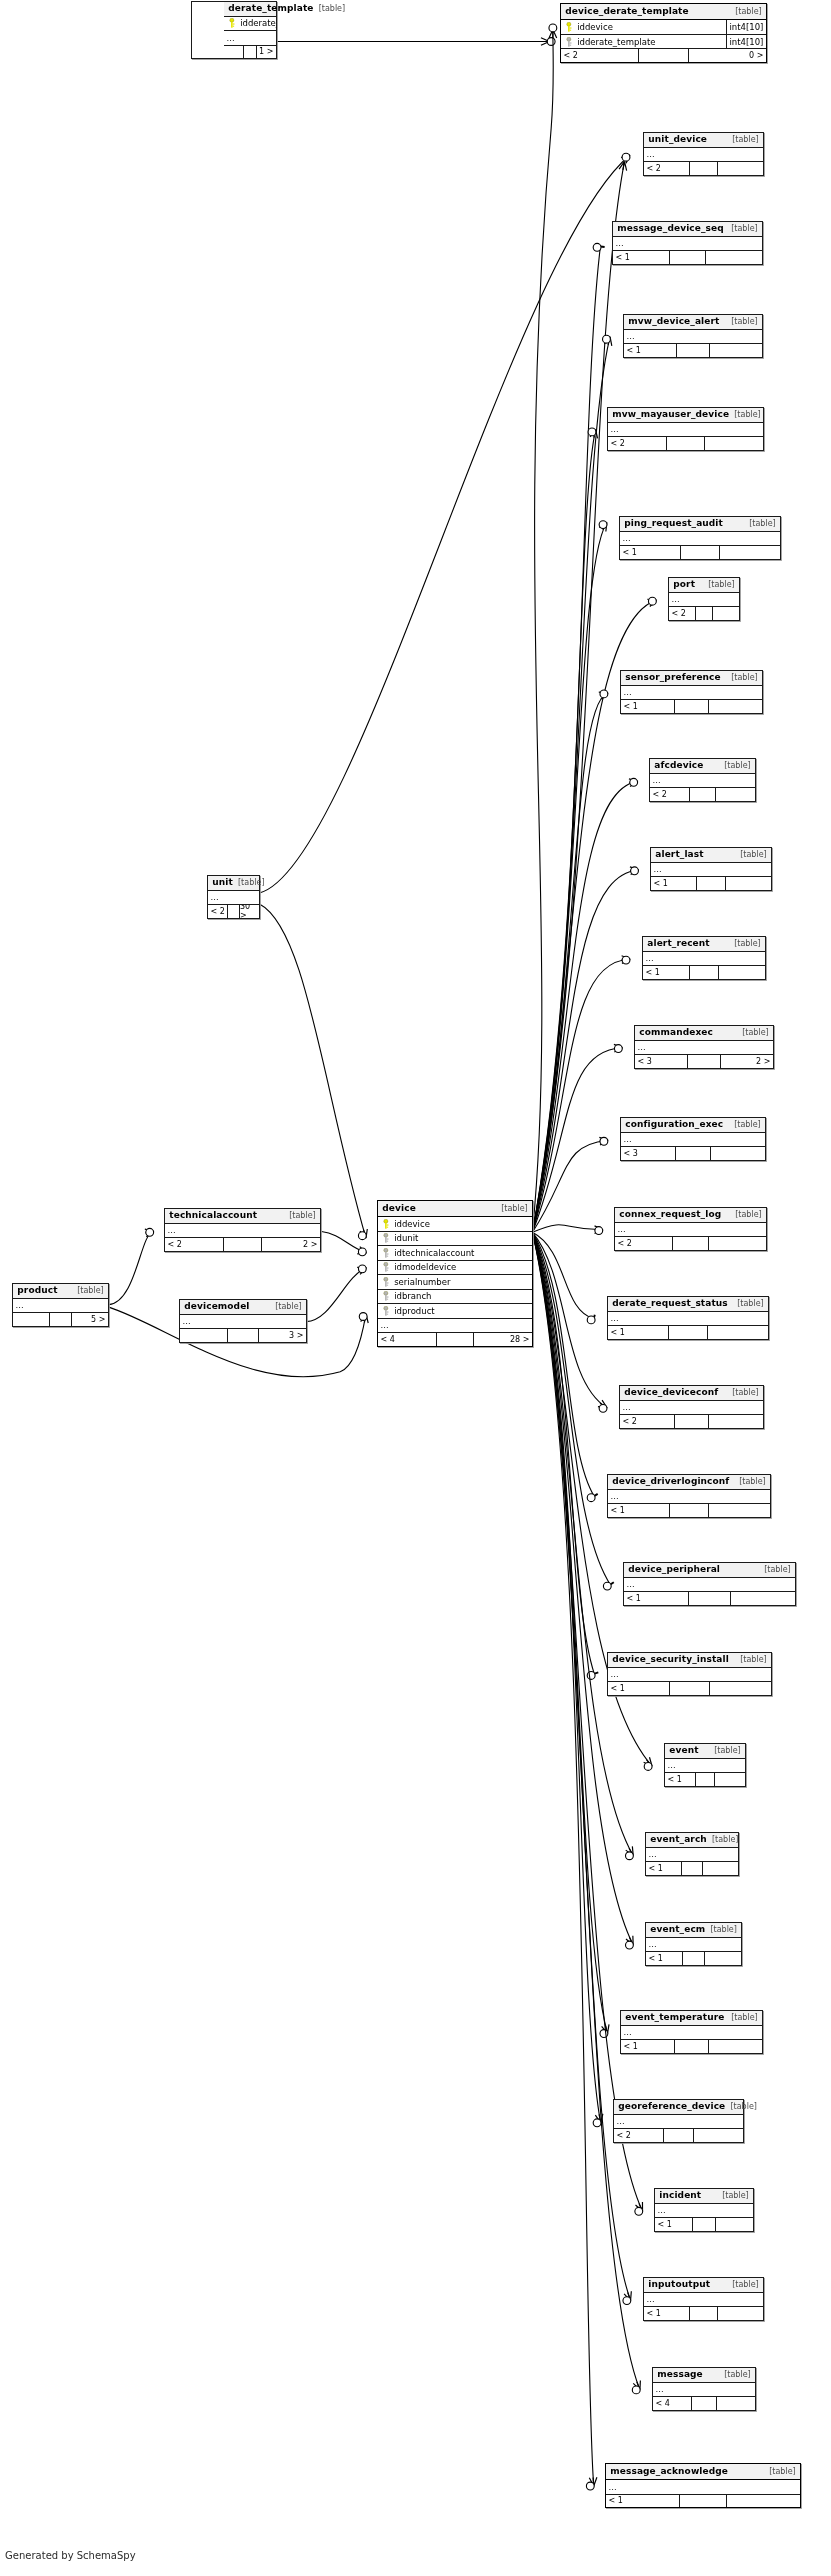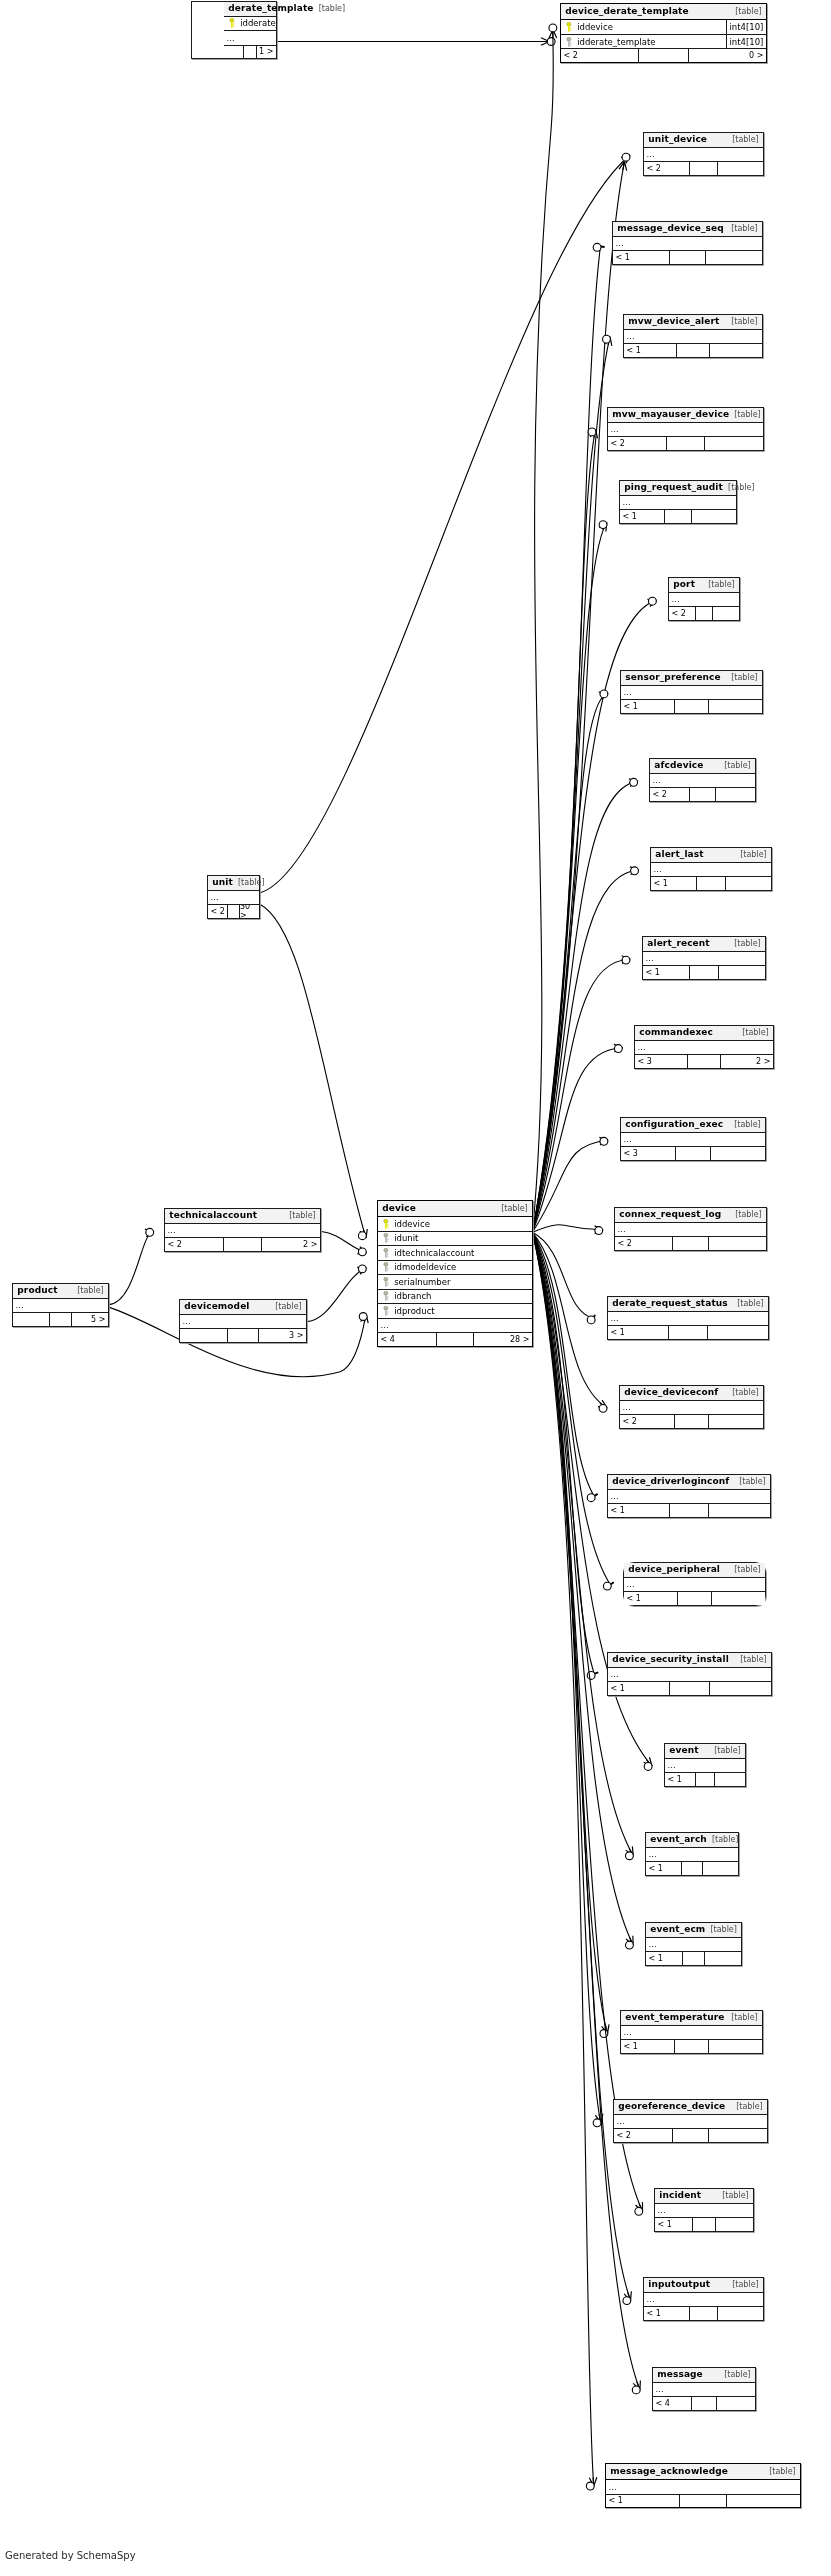--- a/index.html
+++ b/index.html
@@ -346,21 +346,21 @@
           <span class="tbl-name">mvw_mayauser_device</span>
           <span class="tbl-tag">[table]</span>
         </div>
         <div class="ellipsis-row">...</div>
         <div class="foot">
           <div class="f-left">&lt; 2</div>
           <div class="f-mid"></div>
           <div class="f-right"></div>
         </div>
       </div>
-      <div class="tbl" style="left: 619px; top: 480px; width: 118px;">
+      <div class="tbl" style="left: 619px; top: 516px; width: 162px;">
         <div class="tbl-title">
           <span class="tbl-name">ping_request_audit</span>
           <span class="tbl-tag">[table]</span>
         </div>
         <div class="ellipsis-row">...</div>
         <div class="foot">
           <div class="f-left">&lt; 1</div>
           <div class="f-mid"></div>
           <div class="f-right"></div>
         </div>
@@ -490,21 +490,21 @@
           <span class="tbl-name">device_driverloginconf</span>
           <span class="tbl-tag">[table]</span>
         </div>
         <div class="ellipsis-row">...</div>
         <div class="foot">
           <div class="f-left">&lt; 1</div>
           <div class="f-mid"></div>
           <div class="f-right"></div>
         </div>
       </div>
-      <div class="tbl" style="left: 623px; top: 1562px; width: 143px; border-radius: 11px;">
+      <div class="tbl" style="left: 623px; top: 1562px; width: 173px;">
         <div class="tbl-title">
           <span class="tbl-name">device_peripheral</span>
           <span class="tbl-tag">[table]</span>
         </div>
         <div class="ellipsis-row">...</div>
         <div class="foot">
           <div class="f-left">&lt; 1</div>
           <div class="f-mid"></div>
           <div class="f-right"></div>
         </div>
@@ -562,21 +562,21 @@
           <span class="tbl-name">event_temperature</span>
           <span class="tbl-tag">[table]</span>
         </div>
         <div class="ellipsis-row">...</div>
         <div class="foot">
           <div class="f-left">&lt; 1</div>
           <div class="f-mid"></div>
           <div class="f-right"></div>
         </div>
       </div>
-      <div class="tbl" style="left: 613px; top: 2099px; width: 155px;">
+      <div class="tbl" style="left: 613px; top: 2099px; width: 131px;">
         <div class="tbl-title">
           <span class="tbl-name">georeference_device</span>
           <span class="tbl-tag">[table]</span>
         </div>
         <div class="ellipsis-row">...</div>
         <div class="foot">
           <div class="f-left">&lt; 2</div>
           <div class="f-mid"></div>
           <div class="f-right"></div>
         </div>

